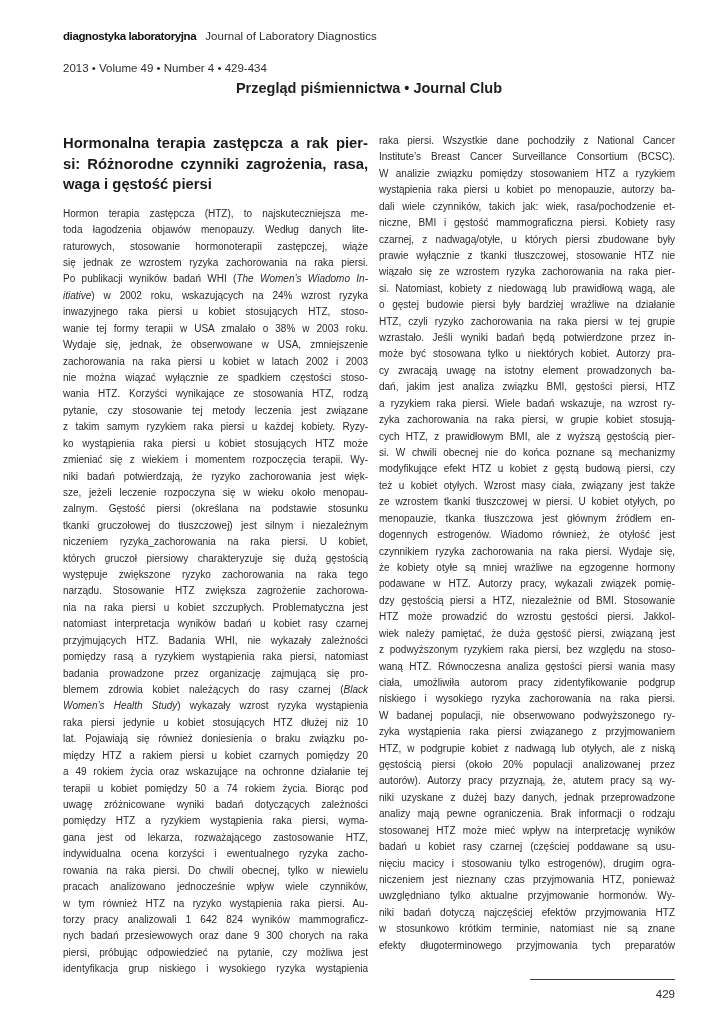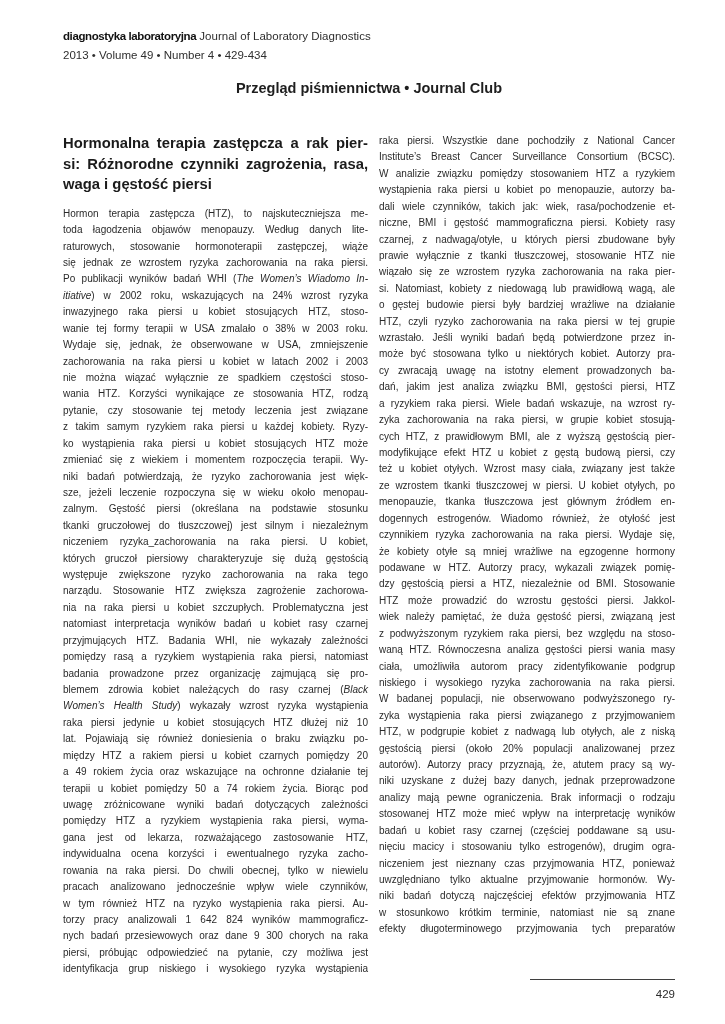--- a/index.html
+++ b/index.html
@@ -10,22 +10,22 @@
     width: 725px;
     height: 1024px;
     background: #ffffff;
     font-family: "Liberation Sans", "DejaVu Sans", sans-serif;
     color: #272727;
     overflow: hidden;
   }
   .masthead { position: absolute; left: 63px; top: 30px; width: 612px; }
   .journal-line { font-size: 11.5px; color: #1c1c1c; white-space: nowrap; }
   .jbold { font-weight: 700; letter-spacing: -0.4px; color: #111; }
-  .jrest { font-weight: 400; color: #2e2e2e; }
-  .issue-line { margin-top: 7px; font-size: 11.5px; color: #2e2e2e; white-space: nowrap; }
+  .jrest { font-weight: 400; color: #2e2e2e; margin-left: 6px; }
+  .issue-line { margin-top: 20px; font-size: 11.5px; color: #2e2e2e; white-space: nowrap; }
   .section-heading {
     position: absolute; left: 63px; top: 80px; width: 612px;
     text-align: center; font-weight: 700; font-size: 14.5px; color: #1e1e1e;
   }
   .col { position: absolute; top: 133px; }
   .col-left  { left: 63px;  width: 305px; }
   .col-right { left: 379px; width: 296px; }
   .title {
     font-size: 14.8px; font-weight: 700; line-height: 20.6px;
     color: #1b1b1b; margin-bottom: 11px;
@@ -128,20 +128,21 @@
         <div class="tline">si. Natomiast, kobiety z niedowagą lub prawidłową wagą, ale</div>
         <div class="tline">o gęstej budowie piersi były bardziej wrażliwe na działanie</div>
         <div class="tline">HTZ, czyli ryzyko zachorowania na raka piersi w tej grupie</div>
         <div class="tline">wzrastało. Jeśli wyniki badań będą potwierdzone przez in-</div>
         <div class="tline">może być stosowana tylko u niektórych kobiet. Autorzy pra-</div>
         <div class="tline">cy zwracają uwagę na istotny element prowadzonych ba-</div>
         <div class="tline">dań, jakim jest analiza związku BMI, gęstości piersi, HTZ</div>
         <div class="tline">a ryzykiem raka piersi. Wiele badań wskazuje, na wzrost ry-</div>
         <div class="tline">zyka zachorowania na raka piersi, w grupie kobiet stosują-</div>
         <div class="tline">cych HTZ, z prawidłowym BMI, ale z wyższą gęstością pier-</div>
+        <div class="tline">si. W chwili obecnej nie do końca poznane są mechanizmy</div>
         <div class="tline">modyfikujące efekt HTZ u kobiet z gęstą budową piersi, czy</div>
         <div class="tline">też u kobiet otyłych. Wzrost masy ciała, związany jest także</div>
         <div class="tline">ze wzrostem tkanki tłuszczowej w piersi. U kobiet otyłych, po</div>
         <div class="tline">menopauzie, tkanka tłuszczowa jest głównym źródłem en-</div>
         <div class="tline">dogennych estrogenów. Wiadomo również, że otyłość jest</div>
         <div class="tline">czynnikiem ryzyka zachorowania na raka piersi. Wydaje się,</div>
         <div class="tline">że kobiety otyłe są mniej wrażliwe na egzogenne hormony</div>
         <div class="tline">podawane w HTZ. Autorzy pracy, wykazali związek pomię-</div>
         <div class="tline">dzy gęstością piersi a HTZ, niezależnie od BMI. Stosowanie</div>
         <div class="tline">HTZ może prowadzić do wzrostu gęstości piersi. Jakkol-</div>

